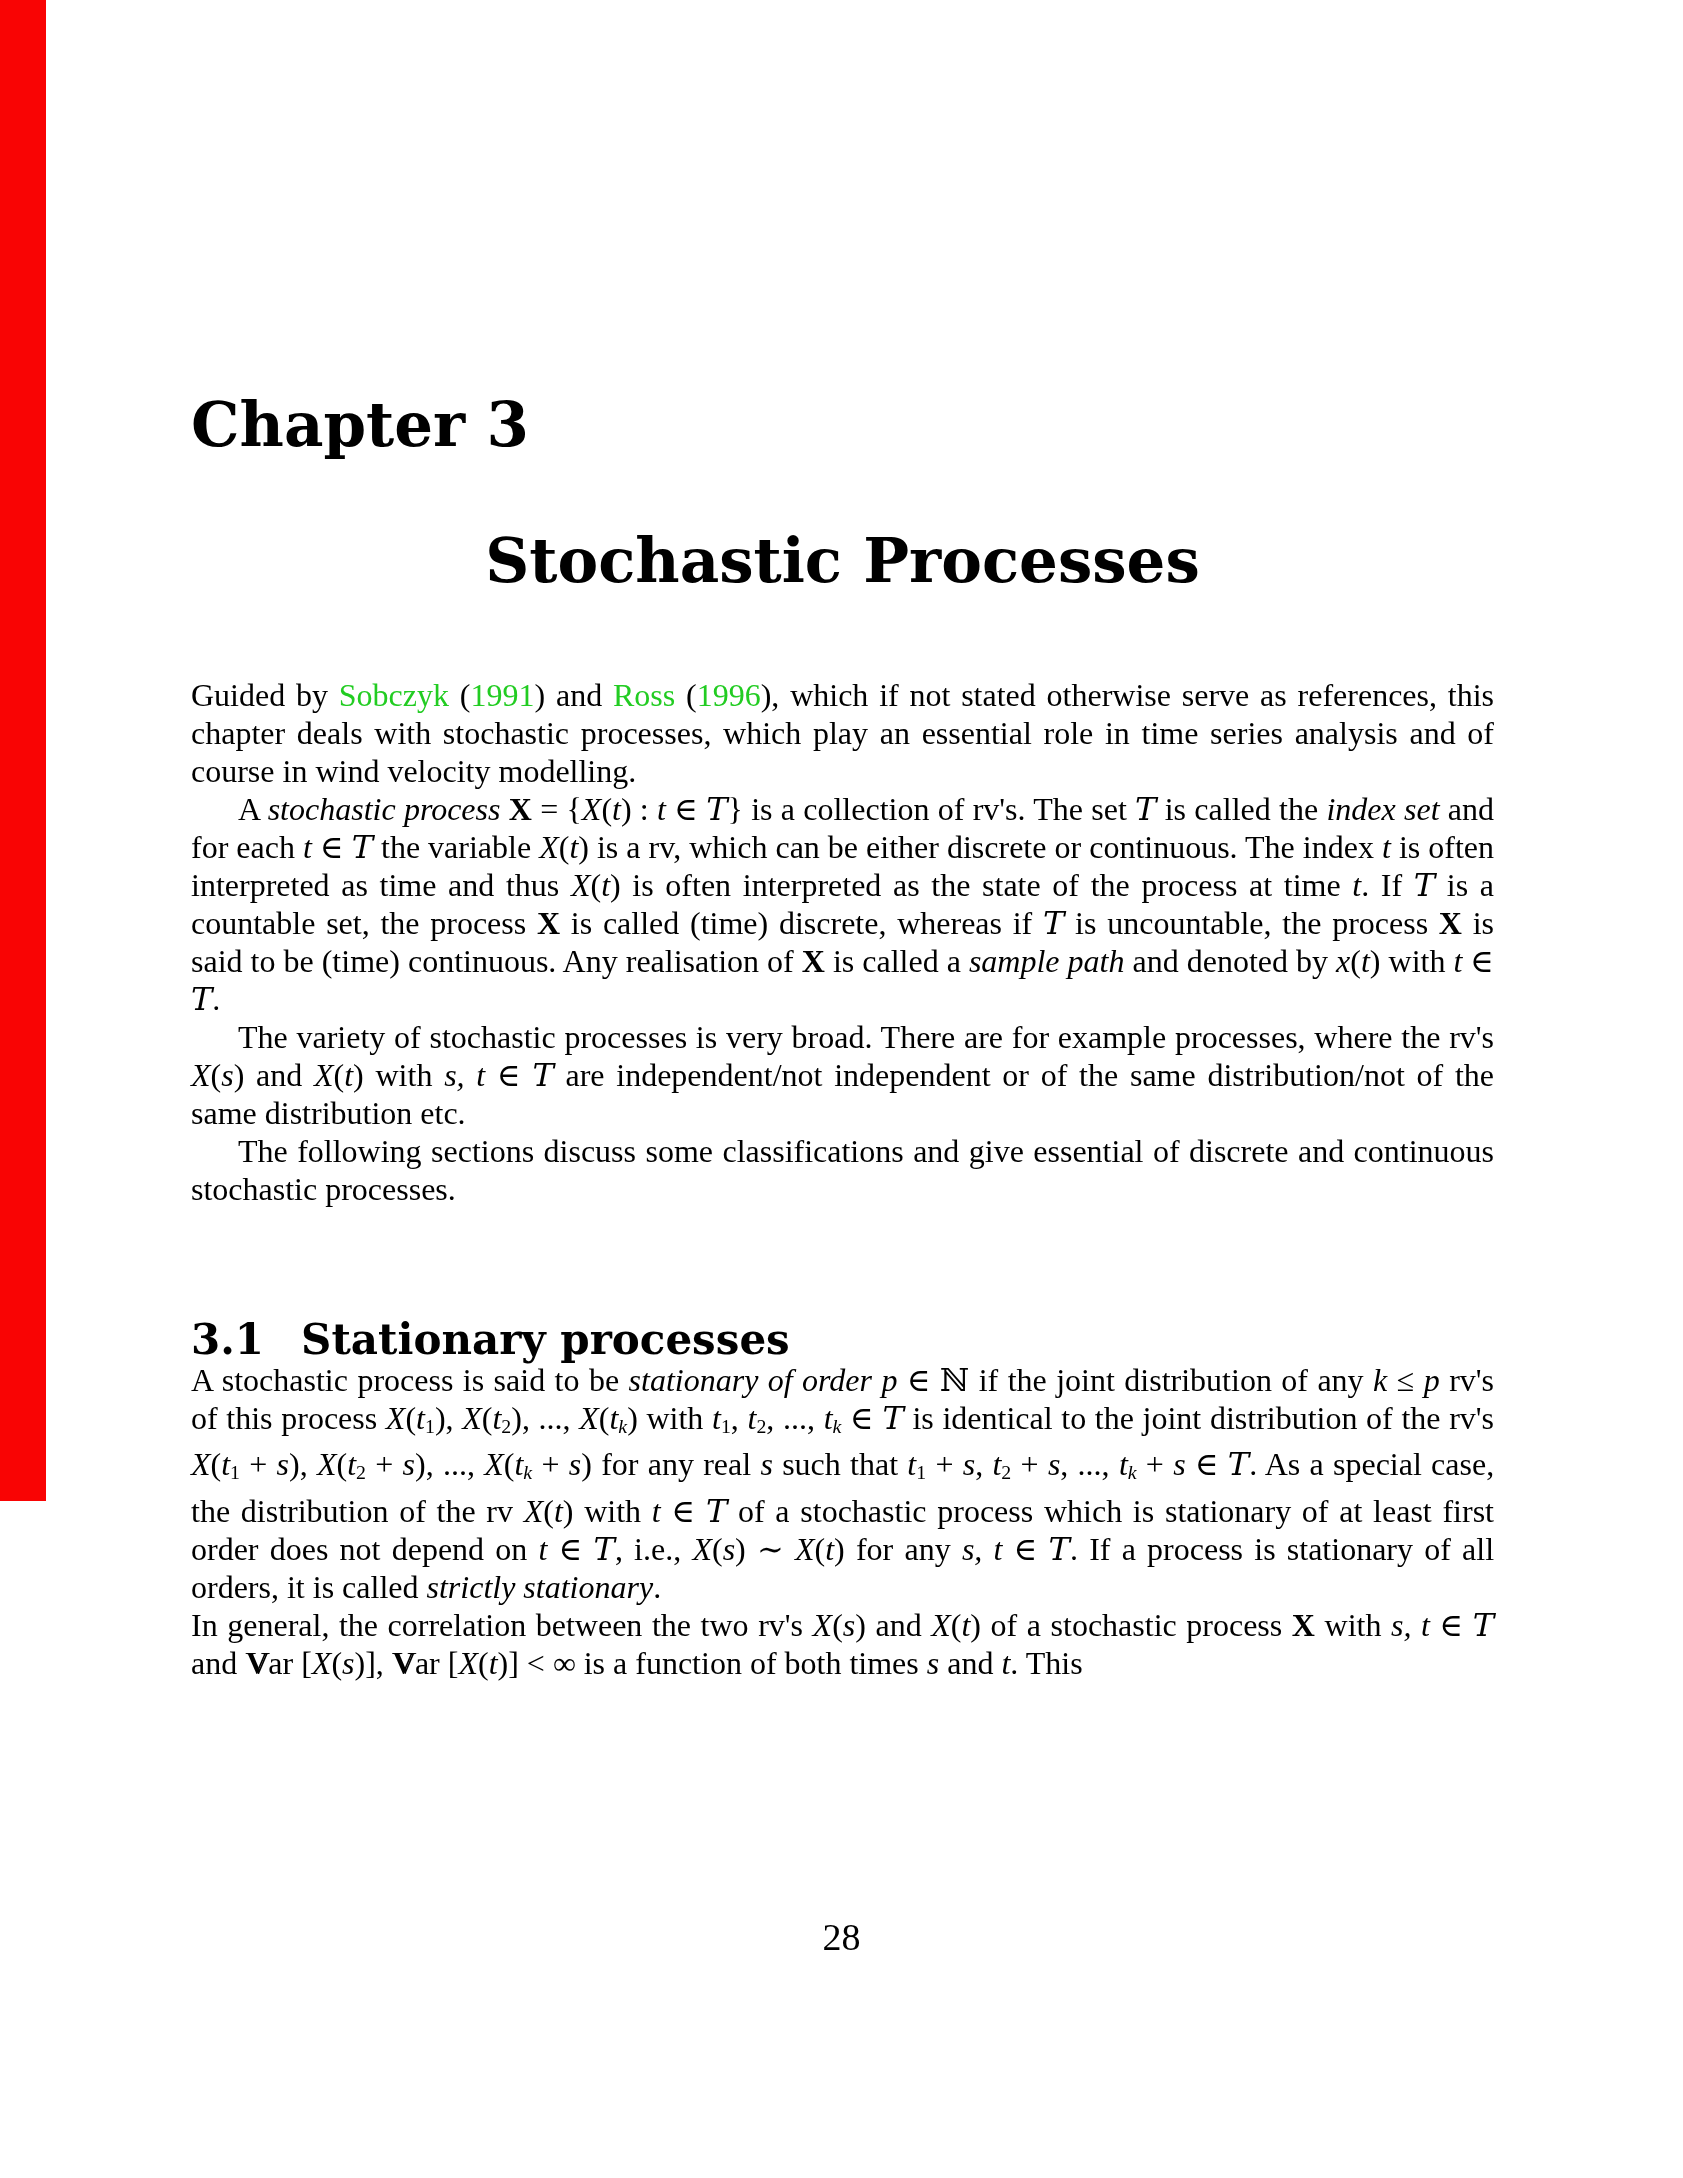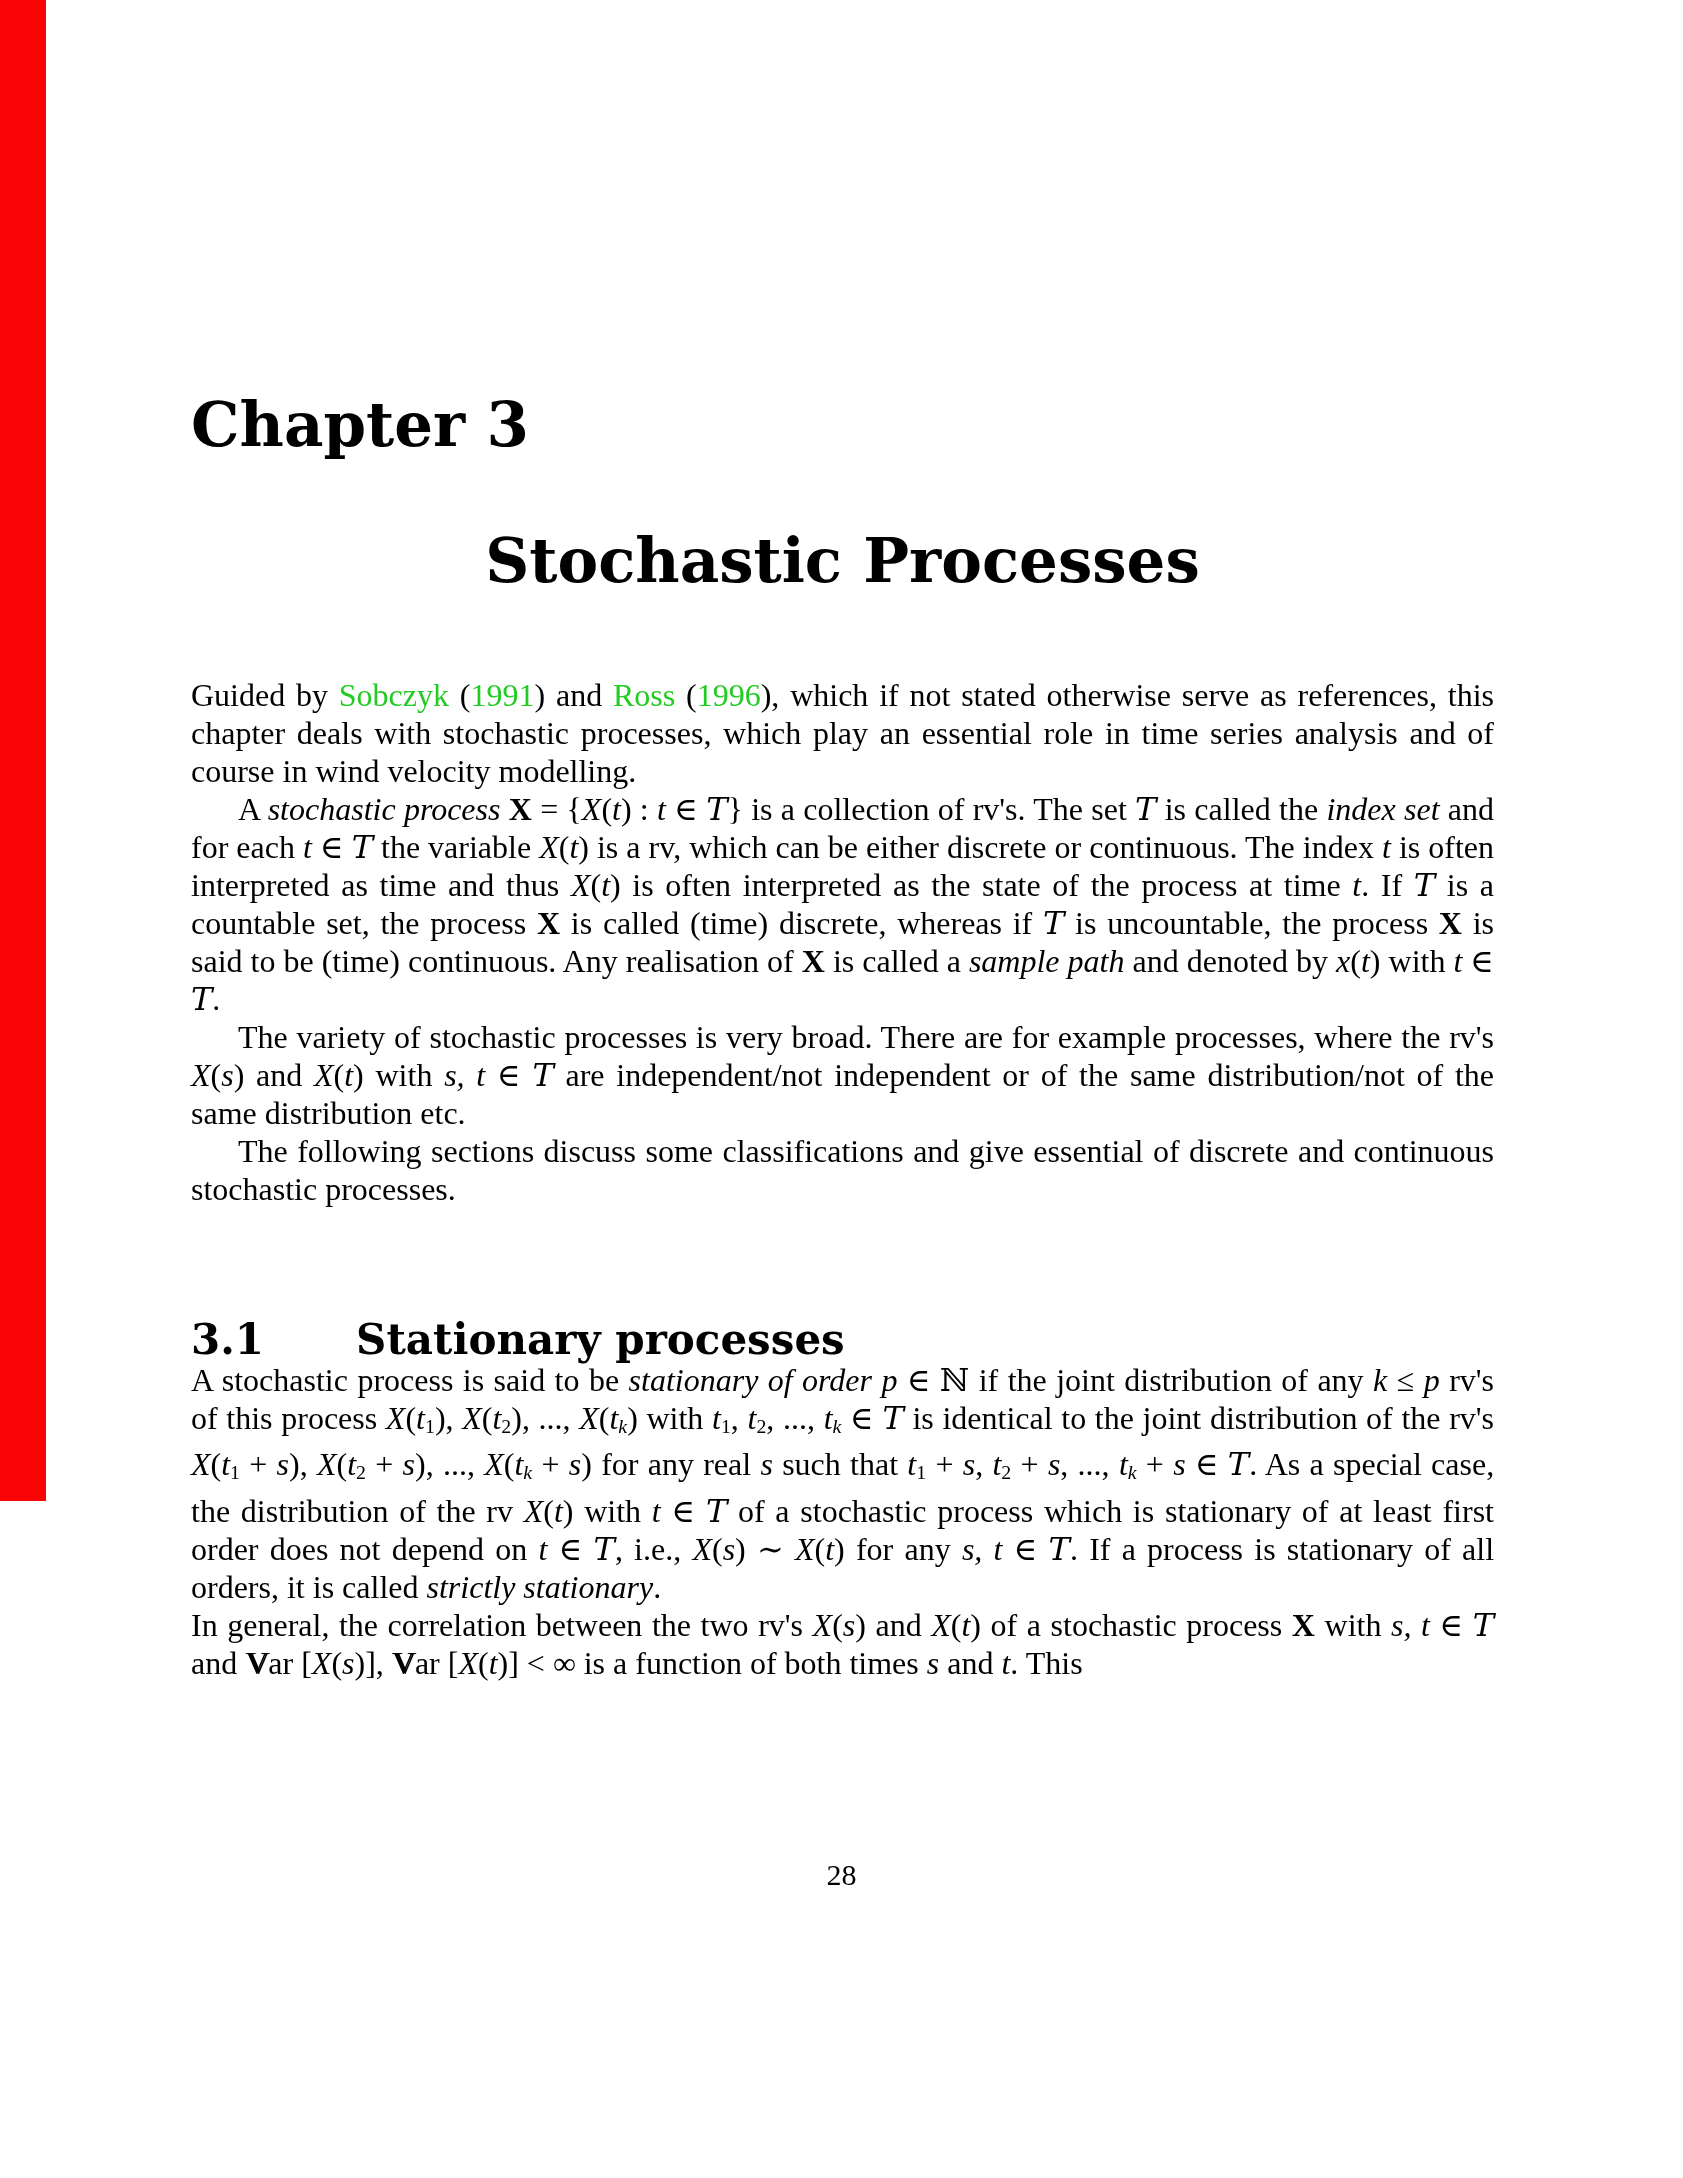--- a/index.html
+++ b/index.html
@@ -40,26 +40,26 @@
   p.first{margin-top:85px;}
   p.indent{text-indent:47px;}
   p.after-heading{}
   h2.section{
     margin:99px 0 0 0;
     font-family:"DejaVu Serif","Liberation Serif",serif;
     font-weight:bold;
     font-size:42px;line-height:1;
   }
   .secnum{display:inline-block;margin-top:12px;}
-  .sectitle{display:inline-block;margin-left:92px;}
+  .sectitle{display:inline-block;margin-left:37px;}
   .pagenum{
-    position:absolute;left:0;top:1860px;
+    position:absolute;left:0;top:1918px;
     width:1683px;
     text-align:center;
-    font-size:30px;line-height:1;
+    font-size:38px;line-height:1;
   }
   
   .seg-i{font-style:italic;}
   .seg-b{font-weight:bold;}
   .seg-c{font-style:italic;font-family:"DejaVu Serif",serif;}
   .seg-sub{font-size:0.62em;vertical-align:-0.22em;}
   .seg-ssi{font-size:0.62em;vertical-align:-0.22em;font-style:italic;}
   .seg-bb{position:relative;display:inline-block;font-style:normal;}
   .seg-bb::after{content:attr(data-ch);position:absolute;left:1.8px;top:0;}
 </style>

